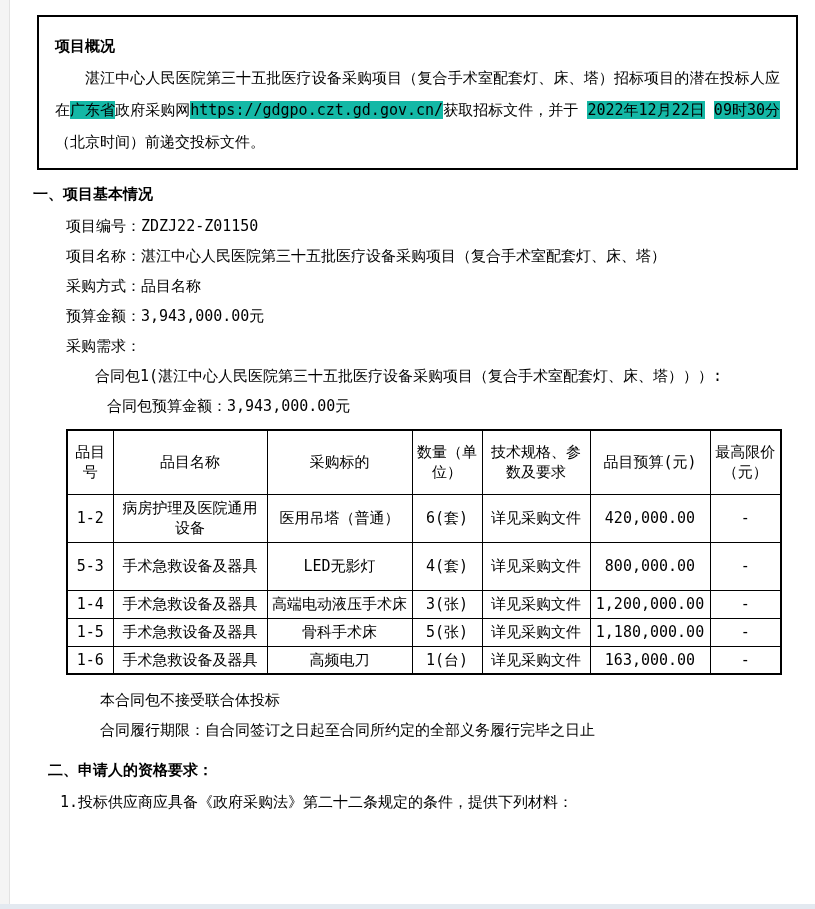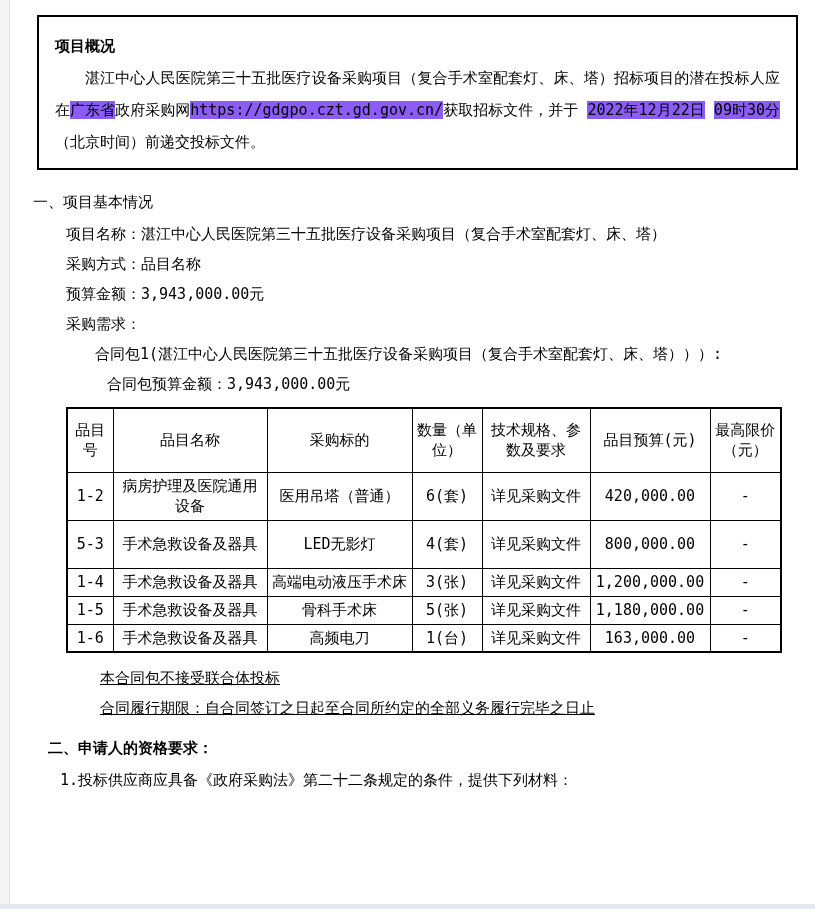--- a/index.html
+++ b/index.html
@@ -18,23 +18,23 @@
     background:#e3e9f0;
   }
   .content { position:absolute; left:10px; top:0; width:805px; }
 
   .overview-box {
     margin:15px 0 0 27px; width:761px; box-sizing:border-box;
     border:2px solid #000; padding:19px 16px 10px 16px;
   }
   .overview-title { font-weight:bold; line-height:20px; }
   .overview-p { margin:6px 0 0 0; line-height:32px; text-indent:2em; text-align:justify; }
-  .hl { background:#8b5cf6;margin-top:32px; }
+  .hl { background:#14b8a6;margin-top:32px; }
 
-  .sec-heading { margin:21px 0 0 23px; line-height:22px; font-weight:normal; }
+  .sec-heading { margin:13px 0 0 23px; line-height:22px; font-weight:bold; }
   .fields { margin:6px 0 0 56px; }
   .field-line { line-height:30px; }
   .pkg-line { margin:0 0 0 85px; line-height:30px; }
   .pkg-budget-line { margin:0 0 0 97px; line-height:30px; }
 
   table.items {
     margin:8px 0 0 56px; border-collapse:collapse; table-layout:fixed;
     width:714px;
   }
   table.items th, table.items td {
@@ -42,21 +42,21 @@
     font-weight:normal; overflow:hidden; line-height:20px;
   }
   table.items { border:2px solid #000; }
   table.items thead tr { height:64px; }
   table.items tbody tr:nth-child(1), table.items tbody tr:nth-child(2) { height:48px; }
   table.items tbody tr:nth-child(n+3) { height:28px; }
   td.c5 { text-align:right; padding-right:14px; }
   td.c6 { text-align:right; padding-right:8px; }
 
   .notes { margin:10px 0 0 90px; }
-  .note-line { line-height:30px;text-decoration:underline; }
+  .note-line { line-height:30px; }
   .sec2-heading { margin:14px 0 0 38px; line-height:22px; font-weight:bold; }
   .sec2-p {
     margin:6px 0 0 15px; width:782px; line-height:31px;
     text-indent:35px; text-align:justify;
   }
 </style>
 </head>
 <body>
 
 <div class="left-strip"></div>
@@ -65,20 +65,23 @@
 <div class="content">
 
   <div class="overview-box">
     <div class="overview-title">项目概况</div>
     <div class="overview-p"><span>湛江中心人民医院第三十五批医疗设备采购项目（复合手术室配套灯、床、塔）招标项目的潜在投标人应在</span><span class="hl">广东省</span><span>政府采购网</span><span class="hl">https://gdgpo.czt.gd.gov.cn/</span><span>获取招标文件，并于 </span><span class="hl">2022年12月22日</span><span> </span><span class="hl">09时30分</span><span> （北京时间）前递交投标文件。</span></div>
   </div>
 
   <div class="sec-heading">一、项目基本情况</div>
 
   <div class="fields">
+    <div class="field-line">
+      <span>项目编号：</span><span>ZDZJ22-Z01150</span>
+    </div>
     <div class="field-line">
       <span>项目名称：</span><span>湛江中心人民医院第三十五批医疗设备采购项目（复合手术室配套灯、床、塔）</span>
     </div>
     <div class="field-line">
       <span>采购方式：</span><span>品目名称</span>
     </div>
     <div class="field-line">
       <span>预算金额：</span><span>3,943,000.00元</span>
     </div>
     <div class="field-line">

